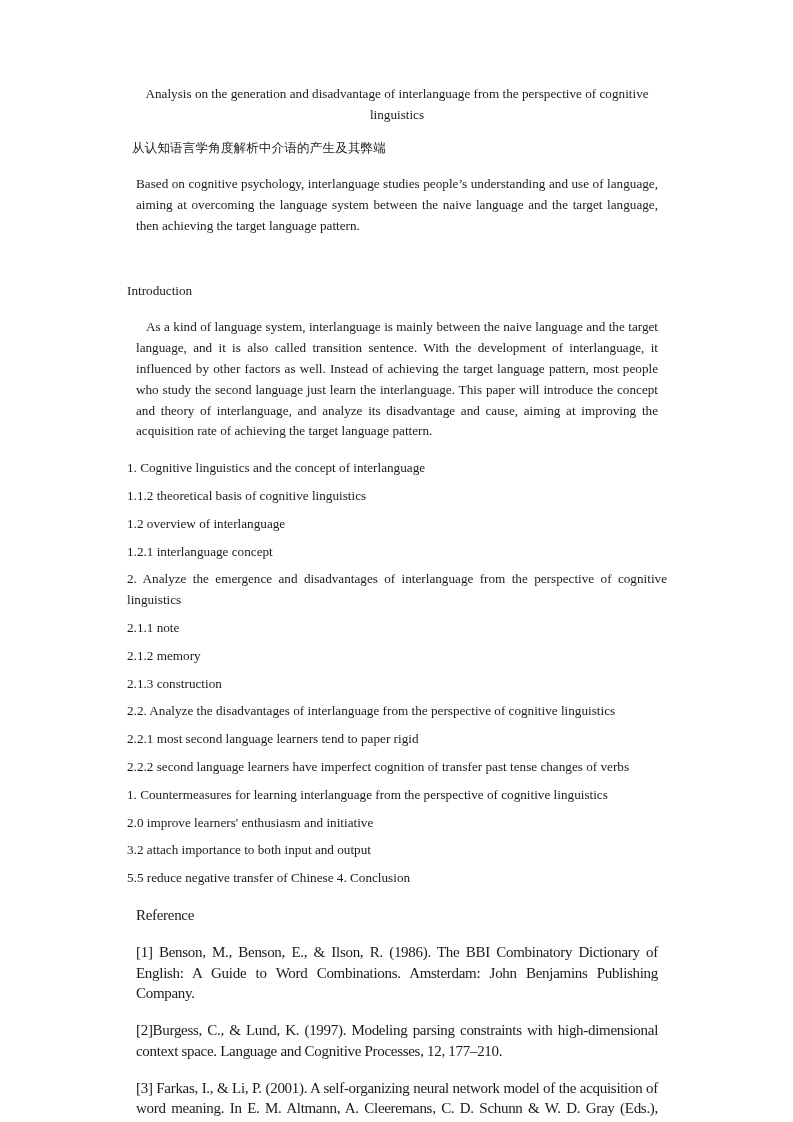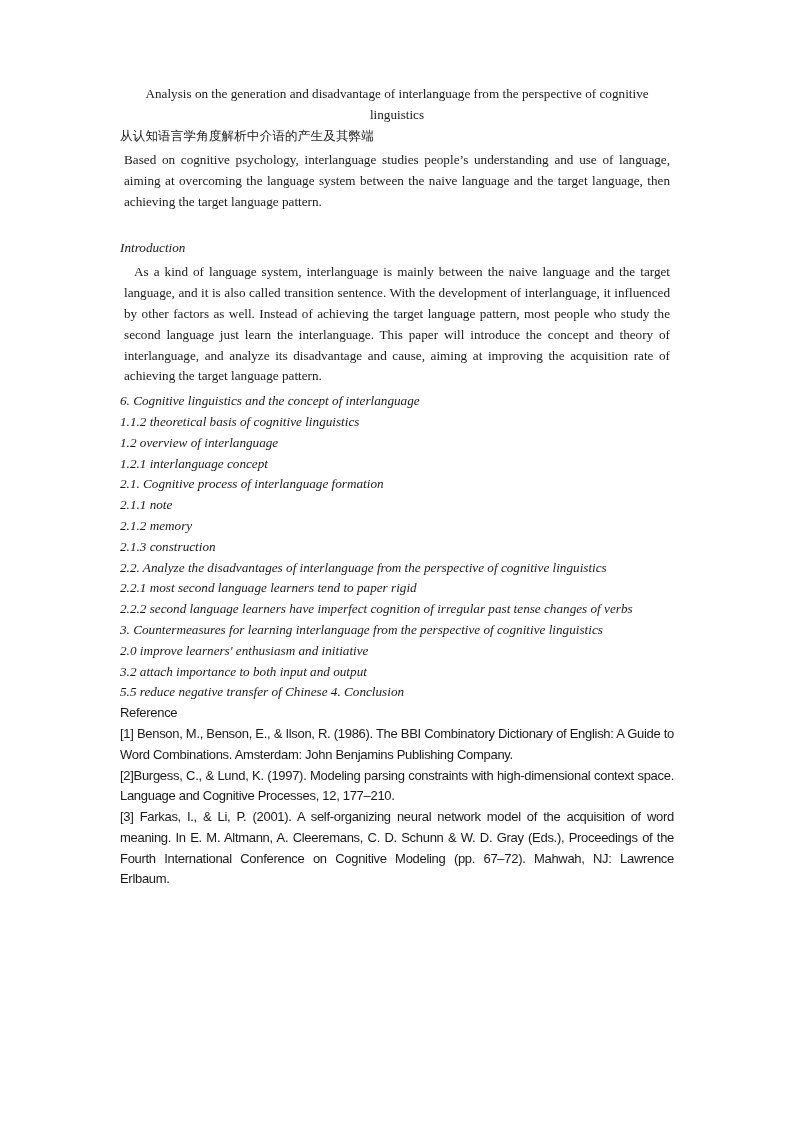--- a/index.html
+++ b/index.html
@@ -15,66 +15,66 @@
       line-height: 20.8px;
     }
     .title {
       text-align: center;
       margin: 0;
       font-weight: normal;
       font-size: 13.2px;
       line-height: 20.8px;
     }
     .cn-title {
-      margin: 0;
+      margin: 12px;
       font-family: "DejaVu Serif", serif;
       font-size: 12.5px;
       letter-spacing: 0.2px;
     }
     .para {
-      margin: 4px;
+      margin: 16px;
       text-align: justify;
       text-align-last: left;
     }
     .blank { height: 20.8px; }
     .indent { text-indent: 10px; }
-    .outline-item { margin: 0; font-style: italic; }
+    .outline-item { margin: 7px; }
     .ref-label, .ref {
-      font-family: Liberation Sans, sans-serif;
-      font-size: 13px;
+      font-family: Liberation Serif, serif;
+      font-size: 15px;
       line-height: 20.8px;
-      margin: 0;
+      margin: 16px;
       letter-spacing: -0.3px;
     }
     .ref { text-align: justify; text-align-last: left; }
   </style>
 </head>
 <body>
 
 <div class="page">
   <h1 class="title">Analysis on the generation and disadvantage of interlanguage from the perspective of cognitive linguistics</h1>
   <p class="cn-title">从认知语言学角度解析中介语的产生及其弊端</p>
   <p class="para">Based on cognitive psychology, interlanguage studies people’s understanding and use of language, aiming at overcoming the language system between the naive language and the target language, then achieving the target language pattern.</p>
   <div class="blank"></div>
   <p class="outline-item">Introduction</p>
   <p class="para indent">As a kind of language system, interlanguage is mainly between the naive language and the target language, and it is also called transition sentence. With the development of interlanguage, it influenced by other factors as well. Instead of achieving the target language pattern, most people who study the second language just learn the interlanguage. This paper will introduce the concept and theory of interlanguage, and analyze its disadvantage and cause, aiming at improving the acquisition rate of achieving the target language pattern.</p>
 
   <div>
-    <p class="outline-item">6. Cognitive linguistics and the concept of interlanguage</p>
+    <p class="outline-item">1. Cognitive linguistics and the concept of interlanguage</p>
     <p class="outline-item">1.1.2 theoretical basis of cognitive linguistics</p>
     <p class="outline-item">1.2 overview of interlanguage</p>
     <p class="outline-item">1.2.1 interlanguage concept</p>
-    <p class="outline-item">2.1. Cognitive process of interlanguage formation</p>
+    <p class="outline-item para">2. Analyze the emergence and disadvantages of interlanguage from the perspective of cognitive linguistics</p>
     <p class="outline-item">2.1.1 note</p>
     <p class="outline-item">2.1.2 memory</p>
     <p class="outline-item">2.1.3 construction</p>
     <p class="outline-item">2.2. Analyze the disadvantages of interlanguage from the perspective of cognitive linguistics</p>
     <p class="outline-item">2.2.1 most second language learners tend to paper rigid</p>
-    <p class="outline-item">2.2.2 second language learners have imperfect cognition of irregular past tense changes of verbs</p>
-    <p class="outline-item">3. Countermeasures for learning interlanguage from the perspective of cognitive linguistics</p>
+    <p class="outline-item">2.2.2 second language learners have imperfect cognition of transfer past tense changes of verbs</p>
+    <p class="outline-item">1. Countermeasures for learning interlanguage from the perspective of cognitive linguistics</p>
     <p class="outline-item">2.0 improve learners' enthusiasm and initiative</p>
     <p class="outline-item">3.2 attach importance to both input and output</p>
     <p class="outline-item">5.5 reduce negative transfer of Chinese 4. Conclusion</p>
   </div>
 
   <p class="ref-label">Reference</p>
   <div>
     <p class="ref">[1] Benson, M., Benson, E., &amp; Ilson, R. (1986). The BBI Combinatory Dictionary of English: A Guide to Word Combinations. Amsterdam: John Benjamins Publishing Company.</p>
     <p class="ref">[2]Burgess, C., &amp; Lund, K. (1997). Modeling parsing constraints with high-dimensional context space. Language and Cognitive Processes, 12, 177–210.</p>
     <p class="ref">[3] Farkas, I., &amp; Li, P. (2001). A self-organizing neural network model of the acquisition of word meaning. In E. M. Altmann, A. Cleeremans, C. D. Schunn &amp; W. D. Gray (Eds.), Proceedings of the Fourth International Conference on Cognitive Modeling (pp. 67–72). Mahwah, NJ: Lawrence Erlbaum.</p>

